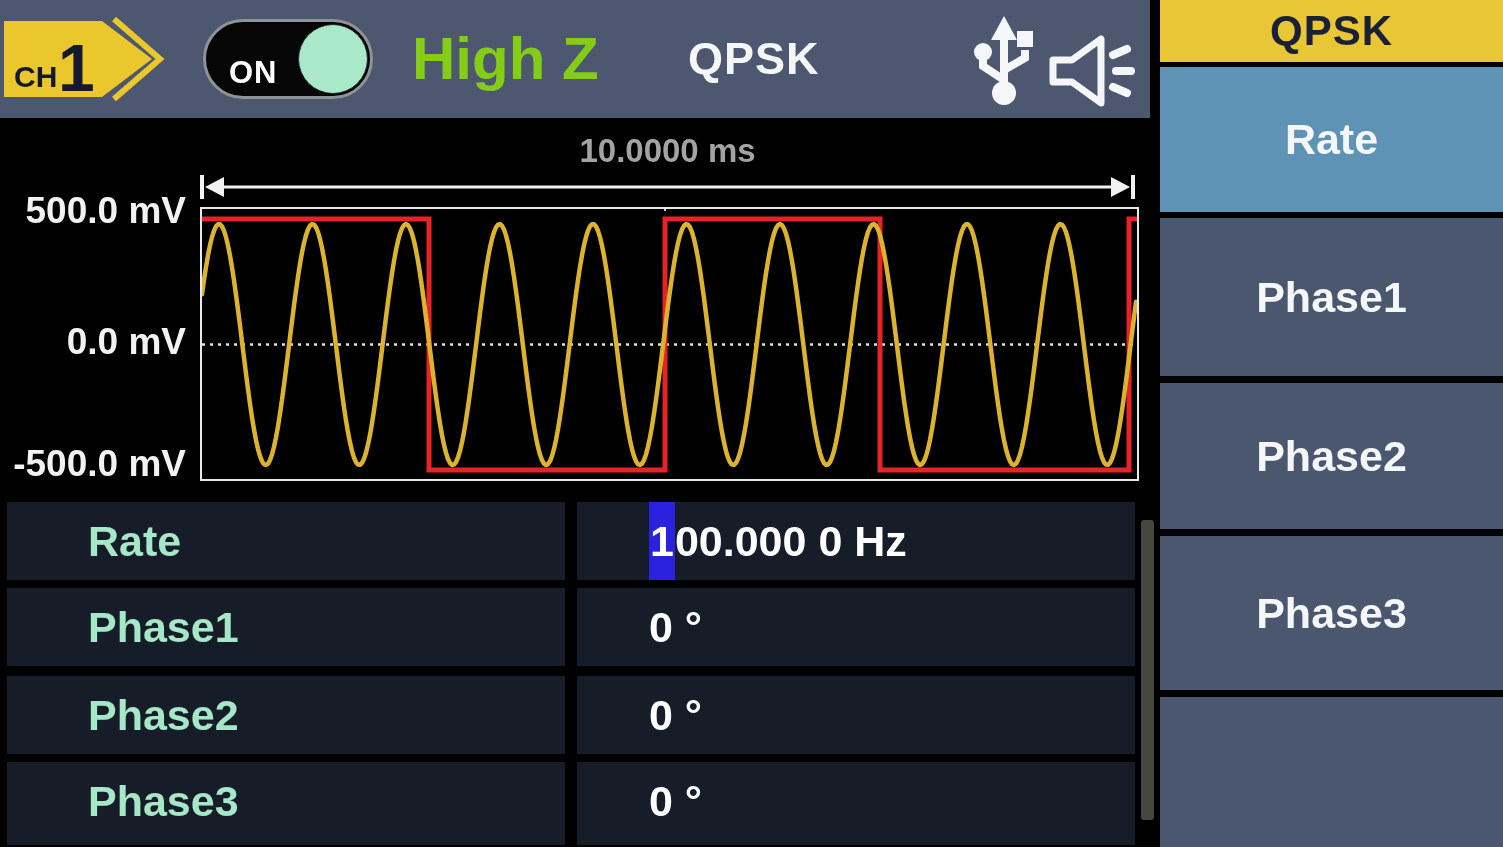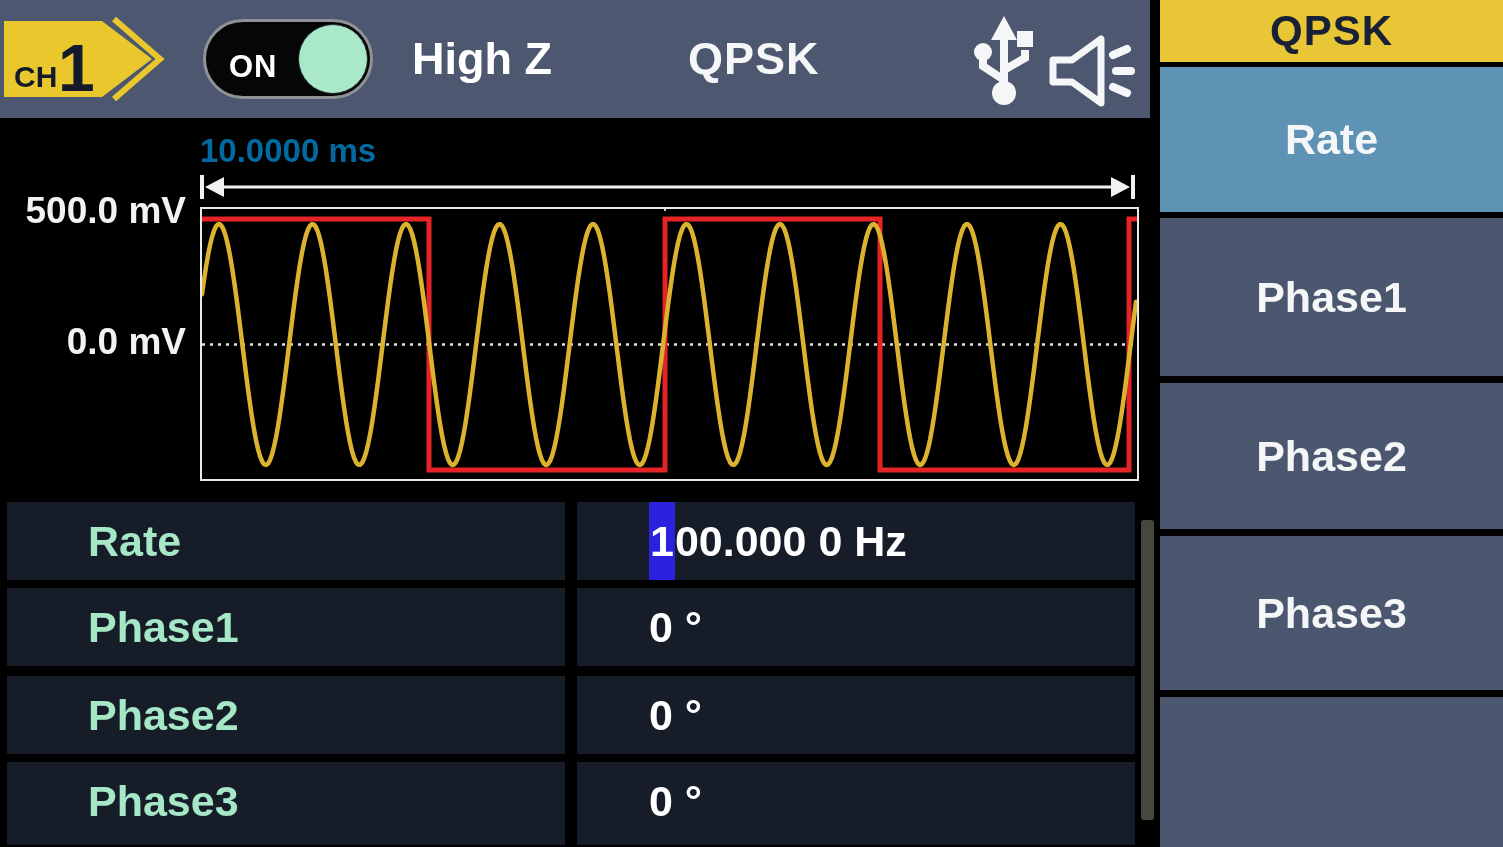--- a/index.html
+++ b/index.html
@@ -4,35 +4,35 @@
 <style>
   html,body{margin:0;padding:0;background:#000;}
   body{font-family:"Liberation Sans","DejaVu Sans",sans-serif;}
   .screen{position:relative;width:1503px;height:847px;background:#000;overflow:hidden;}
 
   
   .topbar{position:absolute;left:0;top:0;width:1150px;height:118px;background:#4d5870;text-align:center;}
   .ch-badge{position:absolute;left:4px;top:15px;width:165px;height:88px;}
   .toggle{position:absolute;left:203px;top:19px;width:170px;height:80px;background:#060606;
           border:3px solid #8f9398;border-radius:42px;box-sizing:border-box;}
-  .toggle-label{position:absolute;left:23px;top:8px;height:74px;line-height:74px;
+  .toggle-label{position:absolute;left:23px;top:14px;height:74px;line-height:74px;
                 color:#fff;font-size:31px;font-weight:700;letter-spacing:1px;}
   .toggle-knob{position:absolute;right:2px;top:2px;width:70px;height:70px;border-radius:50%;
                background:#a9e8c9;border:1px solid #23262b;box-sizing:border-box;}
   .impedance{position:absolute;left:412px;top:0;height:118px;line-height:118px;
-             color:#ffffff;font-size:45px;font-weight:700;}
+             color:#84cc16;font-size:60px;font-weight:700;}
   .mode{position:absolute;left:688px;top:0;height:118px;line-height:118px;
         color:#f4f6f8;font-size:45px;font-weight:700;letter-spacing:1px;}
   .icon-usb{position:absolute;left:968px;top:16px;}
   .icon-speaker{position:absolute;left:1046px;top:34px;}
 
   
   .wave-area{position:absolute;left:0;top:118px;width:1155px;height:374px;background:#000;}
-  .time-label{position:absolute;left:200px;top:14px;width:935px;
-              color:#0369a1;font-size:33px;font-weight:700;}
+  .time-label{position:absolute;left:200px;top:14px;width:935px;text-align:center;
+              color:#a3a3a3;font-size:33px;font-weight:700;}
   .span-arrow{position:absolute;left:200px;top:56px;}
   .ylabels{position:absolute;left:0;top:0;width:192px;height:374px;}
   .ylabel{position:absolute;right:6px;color:#f2f2f2;font-size:37px;font-weight:700;white-space:nowrap;}
   .ylabel.l1{top:72px;} .ylabel.l2{top:203px;} .ylabel.l3{top:325px;}
   .wave-box{position:absolute;left:200px;top:89px;width:935px;height:270px;
             border:2px solid #e9e9e9;background:#000;}
   .wave-box svg{display:block;}
 
   
   .param-table{position:absolute;left:0;top:492px;width:1155px;height:355px;background:#000;}
@@ -111,20 +111,21 @@
         <polygon points="5,13 24,3 24,23" stroke="none"></polygon>
         <line x1="20" y1="13" x2="915" y2="13" stroke-width="3"></line>
         <polygon points="930,13 911,3 911,23" stroke="none"></polygon>
         <rect x="931" y="1" width="4" height="24" stroke="none"></rect>
       </g>
     </svg>
 
     <div class="ylabels">
       <div class="ylabel l1">500.0 mV</div>
       <div class="ylabel l2">0.0 mV</div>
+      <div class="ylabel l3">-500.0 mV</div>
     </div>
 
     <div class="wave-box">
       <svg width="935" height="270" viewBox="0 0 935 270">
         <line x1="0" y1="135.5" x2="935" y2="135.5" stroke="#e0e0e0" stroke-width="2.5" stroke-dasharray="3 5"></line>
         <line x1="463" y1="0" x2="463" y2="270" stroke="#cccccc" stroke-width="2" stroke-dasharray="2 7"></line>
         <path d="M 0 10 H 227 V 261 H 463 V 10 H 678 V 261 H 927 V 10 H 935" fill="none" stroke="#e42427" stroke-width="5"></path>
         <polyline points="0,85.3 2,71.0 4,58.0 6,46.3 8,36.3 10,28.0 12,21.7 14,17.4 16,15.3 18,15.3 20,17.5 22,21.8 24,28.2 26,36.5 28,46.6 30,58.3 32,71.4 34,85.6 36,100.8 38,116.5 40,132.7 42,148.8 44,164.8 46,180.2 48,194.8 50,208.3 52,220.5 54,231.2 56,240.1 58,247.2 60,252.2 62,255.2 64,256.0 66,254.6 68,251.1 70,245.4 72,237.8 74,228.4 76,217.3 78,204.7 80,190.8 82,176.0 84,160.4 86,144.4 88,128.2 90,112.2 92,96.5 94,81.6 96,67.7 98,54.9 100,43.6 102,34.0 104,26.2 106,20.4 108,16.7 110,15.1 112,15.6 114,18.4 116,23.2 118,30.1 120,38.9 122,49.4 124,61.4 126,74.8 128,89.3 130,104.7 132,120.6 134,136.7 136,152.8 138,168.7 140,183.9 142,198.2 144,211.5 146,223.3 148,233.6 150,242.1 152,248.6 154,253.2 156,255.6 158,255.8 160,253.9 162,249.8 164,243.7 166,235.6 168,225.8 170,214.3 172,201.3 174,187.2 176,172.2 178,156.4 180,140.4 182,124.2 184,108.2 186,92.7 188,78.0 190,64.3 192,52.0 194,41.1 196,31.9 198,24.6 200,19.3 202,16.1 204,15.0 206,16.1 208,19.4 210,24.7 212,32.1 214,41.3 216,52.2 218,64.7 220,78.4 222,93.1 224,108.6 226,124.6 228,140.8 230,156.8 232,172.5 234,187.6 236,201.7 238,214.6 240,226.0 242,235.9 244,243.9 246,250.0 248,254.0 250,255.9 252,255.6 254,253.1 256,248.5 258,241.9 260,233.3 262,223.0 264,211.1 266,197.9 268,183.5 270,168.3 272,152.4 274,136.3 276,120.2 278,104.3 280,89.0 282,74.5 284,61.1 286,49.1 288,38.6 290,29.9 292,23.1 294,18.3 296,15.6 298,15.1 300,16.7 302,20.5 304,26.4 306,34.2 308,43.9 310,55.2 312,68.0 314,82.0 316,96.9 318,112.6 320,128.6 322,144.8 324,160.8 326,176.4 328,191.2 330,205.0 332,217.6 334,228.7 336,238.1 338,245.6 340,251.2 342,254.7 344,256.0 346,255.1 348,252.1 350,247.0 352,239.9 354,230.9 356,220.2 358,208.0 360,194.4 362,179.8 364,164.4 366,148.4 368,132.3 370,116.1 372,100.4 374,85.3 376,71.0 378,58.0 380,46.3 382,36.3 384,28.0 386,21.7 388,17.4 390,15.3 392,15.3 394,17.5 396,21.8 398,28.2 400,36.5 402,46.6 404,58.3 406,71.4 408,85.6 410,100.8 412,116.5 414,132.7 416,148.8 418,164.8 420,180.2 422,194.8 424,208.3 426,220.5 428,231.2 430,240.1 432,247.2 434,252.2 436,255.2 438,256.0 440,254.6 442,251.1 444,245.4 446,237.8 448,228.4 450,217.3 452,204.7 454,190.8 456,176.0 458,160.4 460,144.4 462,128.2 464,112.2 466,96.5 468,81.6 470,67.7 472,54.9 474,43.6 476,34.0 478,26.2 480,20.4 482,16.7 484,15.1 486,15.6 488,18.4 490,23.2 492,30.1 494,38.9 496,49.4 498,61.4 500,74.8 502,89.3 504,104.7 506,120.6 508,136.7 510,152.8 512,168.7 514,183.9 516,198.2 518,211.5 520,223.3 522,233.6 524,242.1 526,248.6 528,253.2 530,255.6 532,255.8 534,253.9 536,249.8 538,243.7 540,235.6 542,225.8 544,214.3 546,201.3 548,187.2 550,172.2 552,156.4 554,140.4 556,124.2 558,108.2 560,92.7 562,78.0 564,64.3 566,52.0 568,41.1 570,31.9 572,24.6 574,19.3 576,16.1 578,15.0 580,16.1 582,19.4 584,24.7 586,32.1 588,41.3 590,52.2 592,64.7 594,78.4 596,93.1 598,108.6 600,124.6 602,140.8 604,156.8 606,172.5 608,187.6 610,201.7 612,214.6 614,226.0 616,235.9 618,243.9 620,250.0 622,254.0 624,255.9 626,255.6 628,253.1 630,248.5 632,241.9 634,233.3 636,223.0 638,211.1 640,197.9 642,183.5 644,168.3 646,152.4 648,136.3 650,120.2 652,104.3 654,89.0 656,74.5 658,61.1 660,49.1 662,38.6 664,29.9 666,23.1 668,18.3 670,15.6 672,15.1 674,16.7 676,20.5 678,26.4 680,34.2 682,43.9 684,55.2 686,68.0 688,82.0 690,96.9 692,112.6 694,128.6 696,144.8 698,160.8 700,176.4 702,191.2 704,205.0 706,217.6 708,228.7 710,238.1 712,245.6 714,251.2 716,254.7 718,256.0 720,255.1 722,252.1 724,247.0 726,239.9 728,230.9 730,220.2 732,208.0 734,194.4 736,179.8 738,164.4 740,148.4 742,132.3 744,116.1 746,100.4 748,85.3 750,71.0 752,58.0 754,46.3 756,36.3 758,28.0 760,21.7 762,17.4 764,15.3 766,15.3 768,17.5 770,21.8 772,28.2 774,36.5 776,46.6 778,58.3 780,71.4 782,85.6 784,100.8 786,116.5 788,132.7 790,148.8 792,164.8 794,180.2 796,194.8 798,208.3 800,220.5 802,231.2 804,240.1 806,247.2 808,252.2 810,255.2 812,256.0 814,254.6 816,251.1 818,245.4 820,237.8 822,228.4 824,217.3 826,204.7 828,190.8 830,176.0 832,160.4 834,144.4 836,128.2 838,112.2 840,96.5 842,81.6 844,67.7 846,54.9 848,43.6 850,34.0 852,26.2 854,20.4 856,16.7 858,15.1 860,15.6 862,18.4 864,23.2 866,30.1 868,38.9 870,49.4 872,61.4 874,74.8 876,89.3 878,104.7 880,120.6 882,136.7 884,152.8 886,168.7 888,183.9 890,198.2 892,211.5 894,223.3 896,233.6 898,242.1 900,248.6 902,253.2 904,255.6 906,255.8 908,253.9 910,249.8 912,243.7 914,235.6 916,225.8 918,214.3 920,201.3 922,187.2 924,172.2 926,156.4 928,140.4 930,124.2 932,108.2 934,92.7" fill="none" stroke="#dcb32f" stroke-width="4.5" stroke-linejoin="round" stroke-linecap="round"></polyline>
       </svg>
     </div>

